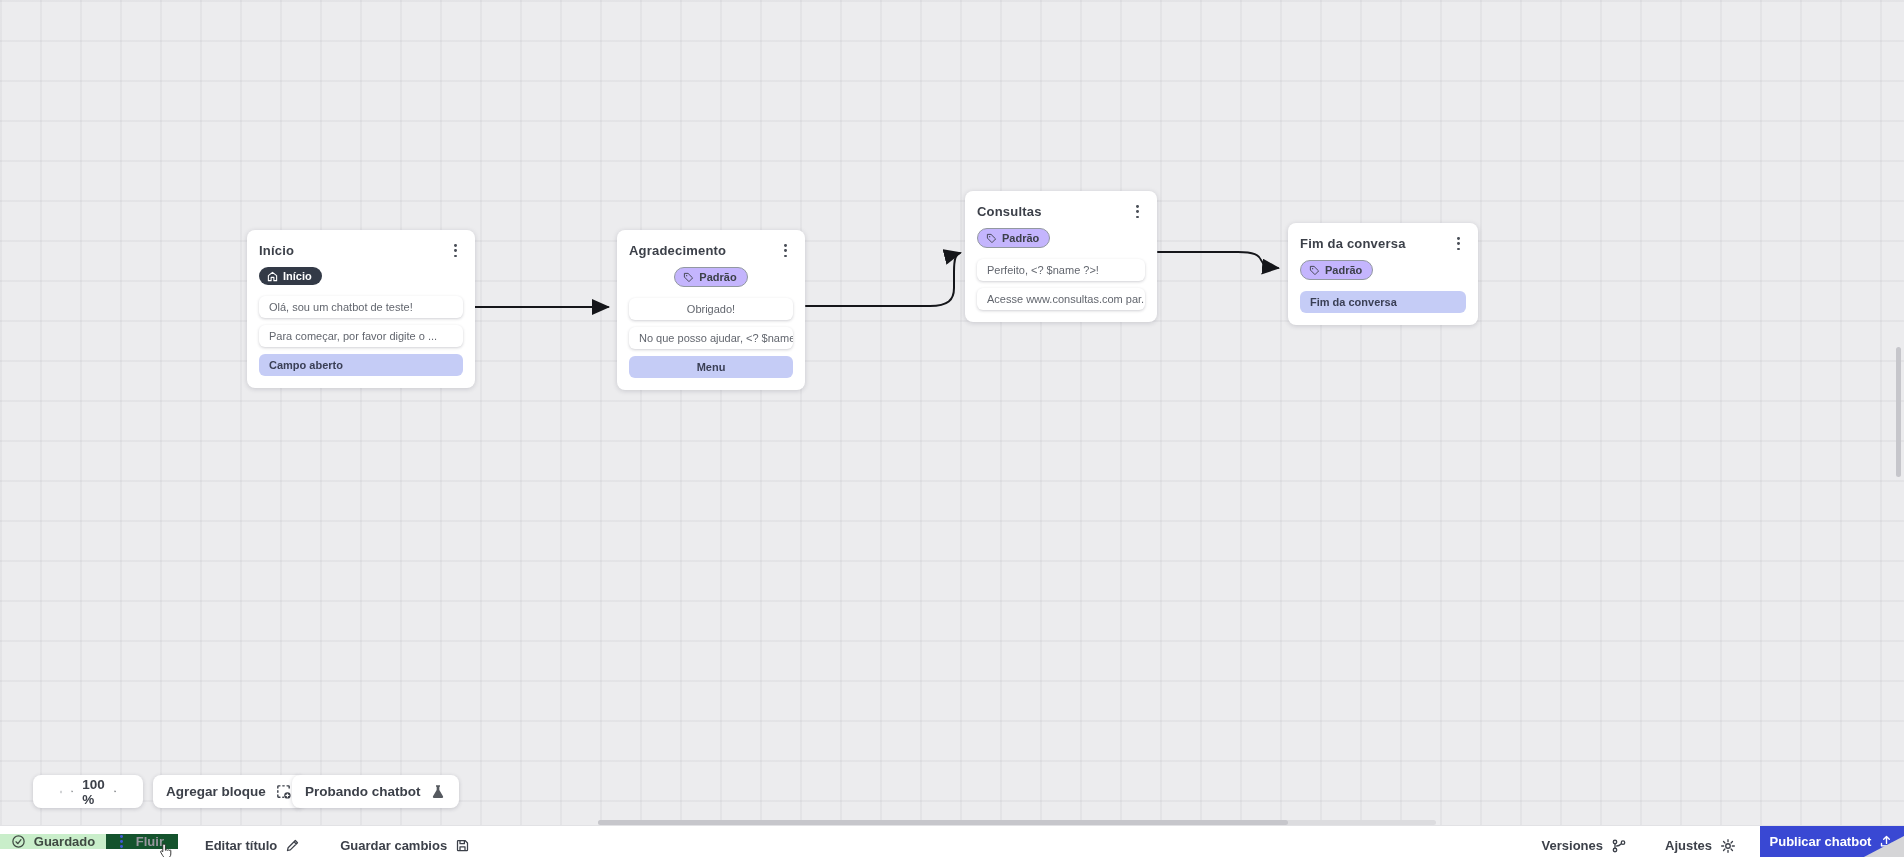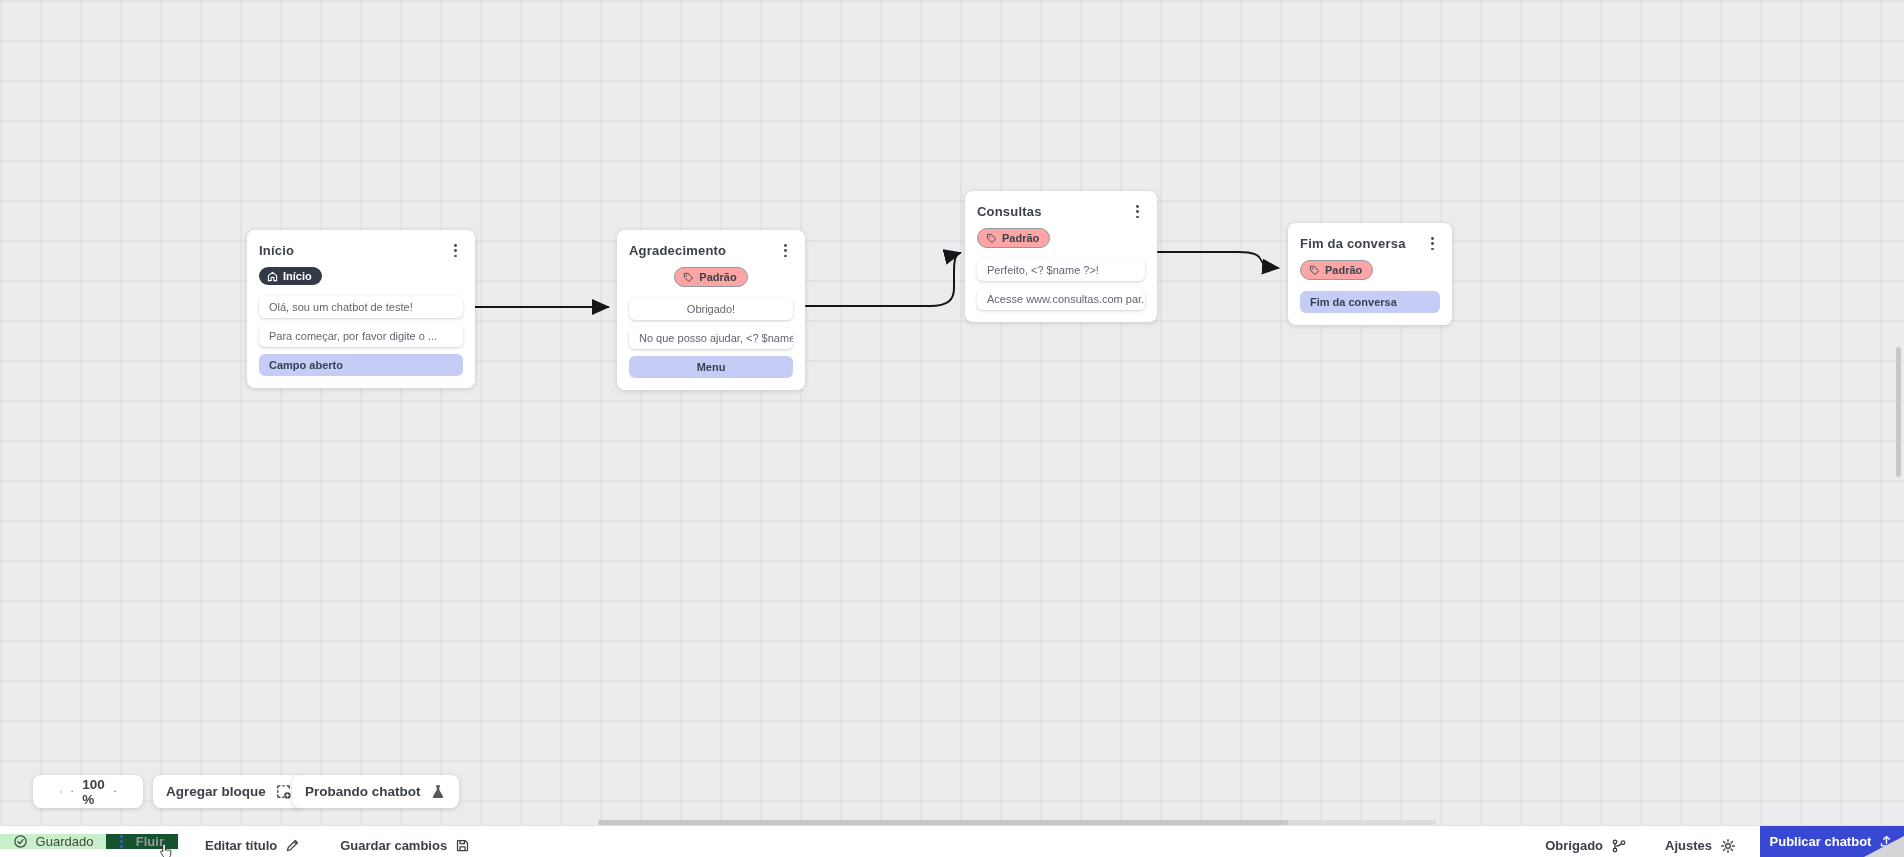--- a/index.html
+++ b/index.html
@@ -24,21 +24,21 @@
     padding:12px 12px 12px;
   }
   .node-head { display:flex; align-items:center; justify-content:space-between; margin-bottom:8px; }
   .node-title { font-size:13px; font-weight:700; color:#3c4049; letter-spacing:.2px; }
   .kebab { display:flex; flex-direction:column; gap:2.5px; padding:2px 6px; cursor:pointer; }
   .kebab i { width:2.8px; height:2.8px; border-radius:50%; background:#4a4f58; display:block; }
 
   .badge { display:inline-flex; align-items:center; gap:5px; font-size:11px; font-weight:700;
            border-radius:12px; padding:3px 10px 3px 8px; margin-bottom:4px; }
   .badge.dark { background:#333a47; color:#fff; }
-  .badge.outline { background:#fca5a5; color:#3c4049; border:1px solid #9298a1; }
+  .badge.outline { background:#c4b5fd; color:#3c4049; border:1px solid #9298a1; }
 
   .card { border-radius:6px; font-size:11px; padding:5px 10px; margin-top:7px;
           white-space:nowrap; overflow:hidden; }
   .card.msg { background:#fff; color:#62666e; box-shadow:0 1px 3px rgba(40,40,60,0.22); }
   .card.inp { background:#c5ccf6; color:#3a3f55; font-weight:700; }
 
   
   .fbar { position:absolute; top:775px; height:33px; background:#fff; border-radius:8px;
           box-shadow:0 1px 4px rgba(40,40,60,0.2); display:flex; align-items:center;
           gap:9px; padding:0 13px; font-size:13.5px; font-weight:700; color:#3c4049; cursor:pointer;}
@@ -51,21 +51,21 @@
   .hscroll-track { position:absolute; left:598px; top:820px; width:838px; height:5px;
              background:#dcdcdf; border-radius:3px; }
   .vscroll { position:absolute; left:1896px; top:347px; width:5px; height:130px;
              background:#c6c6cb; border-radius:3px; }
 
   
   .statusbar { position:absolute; left:0; top:825px; width:1904px; height:32px;
                background:#fff; border-top:1px solid #e2e2e5; display:flex; align-items:stretch;
                font-size:13px; color:#3c4049; }
   .seg { display:flex; align-items:center; gap:8px; }
-  .seg-saved { background:#c9eeca; width:106px; justify-content:center; font-weight:400; color:#3f4a42; }
+  .seg-saved { background:#c9eeca; width:106px; justify-content:center; font-weight:700; color:#3f4a42; }
   .seg-flow { background:#14532d; width:72px; justify-content:center; gap:13px; }
   .seg-flow .flow-label { color:#97979e; font-weight:600; }
   .kebab-blue { display:flex; flex-direction:column; gap:2.2px; cursor:pointer; }
   .kebab-blue i { width:2.8px; height:2.8px; border-radius:50%; background:#4059d6; display:block; }
   .sb-btn { display:flex; align-items:center; gap:8px; font-weight:600; cursor:pointer;margin-top:8px; }
   .sb-left { display:flex; align-items:center; }
   .sb-right { margin-left:auto; display:flex; align-items:center; }
   .publish { background:#3948d3; color:#fff; width:144px; height:32px; display:flex;
              align-items:center; justify-content:center; gap:8px; font-weight:700;
              font-size:13px; cursor:pointer; position:relative; }
@@ -145,21 +145,21 @@
         <svg width="11" height="11" viewBox="0 0 24 24" fill="none" stroke="#3c4049" stroke-width="2" stroke-linejoin="round">
             <path d="M3 3 H11 L21 13 L13 21 L3 11 Z"></path>
             <circle cx="8" cy="8" r="1.4" fill="#3c4049" stroke="none"></circle>
           </svg>
         <span>Padrão</span>
       </span>
       <div class="card msg">Perfeito, &lt;? $name ?&gt;!</div>
       <div class="card msg">Acesse www.consultas.com par...</div>
     </div>
 
-    <div class="node" style="left:1288px; top:223px; width:164px;">
+    <div class="node" style="left:1288px; top:223px; width:190px;">
       <div class="node-head">
         <span class="node-title">Fim da conversa</span>
         <span class="kebab">
             <i></i>
             <i></i>
             <i></i>
           </span>
       </div>
       <span class="badge outline">
         <svg width="11" height="11" viewBox="0 0 24 24" fill="none" stroke="#3c4049" stroke-width="2" stroke-linejoin="round">
@@ -234,21 +234,21 @@
         <span>Guardar cambios</span>
         <svg width="15" height="15" viewBox="0 0 24 24" fill="none" stroke="#3c4049" stroke-width="2" stroke-linejoin="round">
             <path d="M4 5 Q4 4 5 4 H16 L20 8 V19 Q20 20 19 20 H5 Q4 20 4 19 Z"></path>
             <path d="M8 4 V9 H15 V4 M8 20 V14 H16 V20"></path>
           </svg>
       </div>
     </div>
 
     <div class="sb-right">
       <div class="sb-btn" style="margin-right:38px;">
-        <span>Obrigado</span>
+        <span>Versiones</span>
         <svg width="16" height="16" viewBox="0 0 24 24" fill="none" stroke="#3c4049" stroke-width="2" stroke-linecap="round">
             <circle cx="6" cy="6" r="2.6"></circle>
             <circle cx="6" cy="18" r="2.6"></circle>
             <circle cx="18" cy="7" r="2.6"></circle>
             <path d="M6 8.6 V15.4 M15.5 8.5 Q12 12 8.5 12"></path>
           </svg>
       </div>
       <div class="sb-btn" style="margin-right:24px;">
         <span>Ajustes</span>
         <svg width="16" height="16" viewBox="0 0 24 24" fill="none" stroke="#3c4049" stroke-width="2" stroke-linecap="round">

